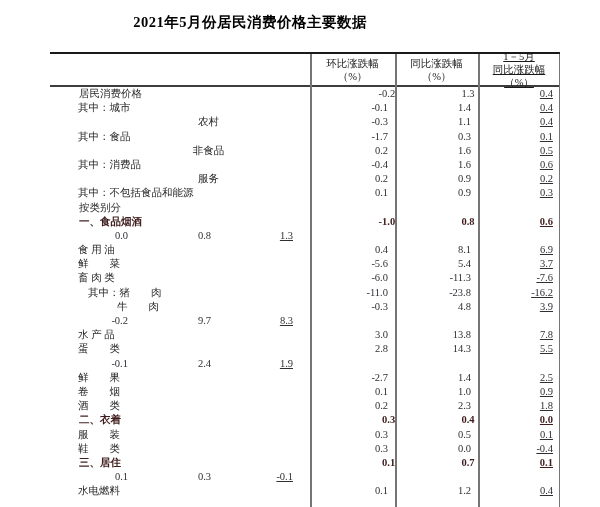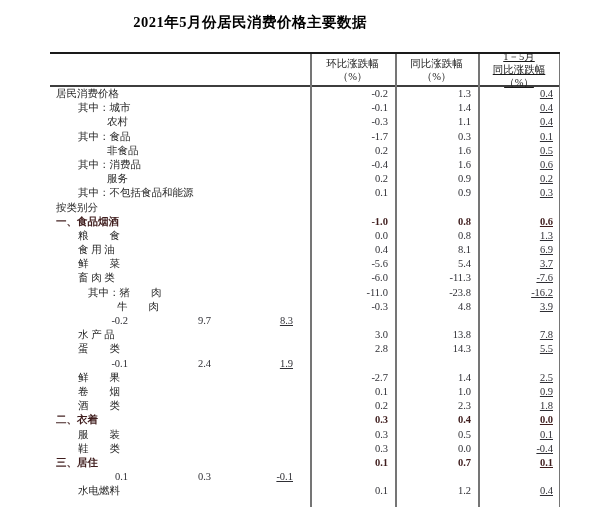--- a/index.html
+++ b/index.html
@@ -29,23 +29,23 @@
   .c1{width:260px;box-sizing:border-box;}
   .c2{width:85px;box-sizing:border-box;}
   .c3{width:83px;box-sizing:border-box;}
   .c4{width:82px;box-sizing:border-box;text-decoration:underline;}
   .tbody{}
   .row{display:flex;height:14.2px;align-items:center;}
   .cell{font-size:10.5px;line-height:14.2px;white-space:nowrap;overflow:visible;}
   .cell.label{color:#262626;}
   .cell.num{text-align:right;padding-right:7px;color:#2f2f35;}
   .row.bold .cell{font-weight:bold;color:var(--boldcol);}
-  .ind-l0{padding-left:6px;}
+  .ind-l0{padding-left:6px;margin-left:23px;}
   .ind-l1{padding-left:28px;font-family:Liberation Serif, serif;}
-  .ind-l1b{padding-left:57px;}
+  .ind-l1b{padding-left:57px;text-align:center;}
   .ind-l2{padding-left:38px;}
   .ind-l2b{padding-left:67px;}
 </style>
 </head>
 <body>
 
 <div class="canvas">
 
   <div class="page-title">2021年5月份居民消费价格主要数据</div>
 
@@ -127,21 +127,20 @@
           <div class="cell num c3"></div>
           <div class="cell num c4"></div>
         </div>
         <div class="row bold">
           <div class="cell label c1 ind-l0">一、食品烟酒</div>
           <div class="cell num c2">-1.0</div>
           <div class="cell num c3">0.8</div>
           <div class="cell num c4">0.6</div>
         </div>
         <div class="row">
-          <div class="cell label c1 ind-l1">粮　　食</div>
           <div class="cell num c2">0.0</div>
           <div class="cell num c3">0.8</div>
           <div class="cell num c4">1.3</div>
         </div>
         <div class="row">
           <div class="cell label c1 ind-l1">食 用 油</div>
           <div class="cell num c2">0.4</div>
           <div class="cell num c3">8.1</div>
           <div class="cell num c4">6.9</div>
         </div>

